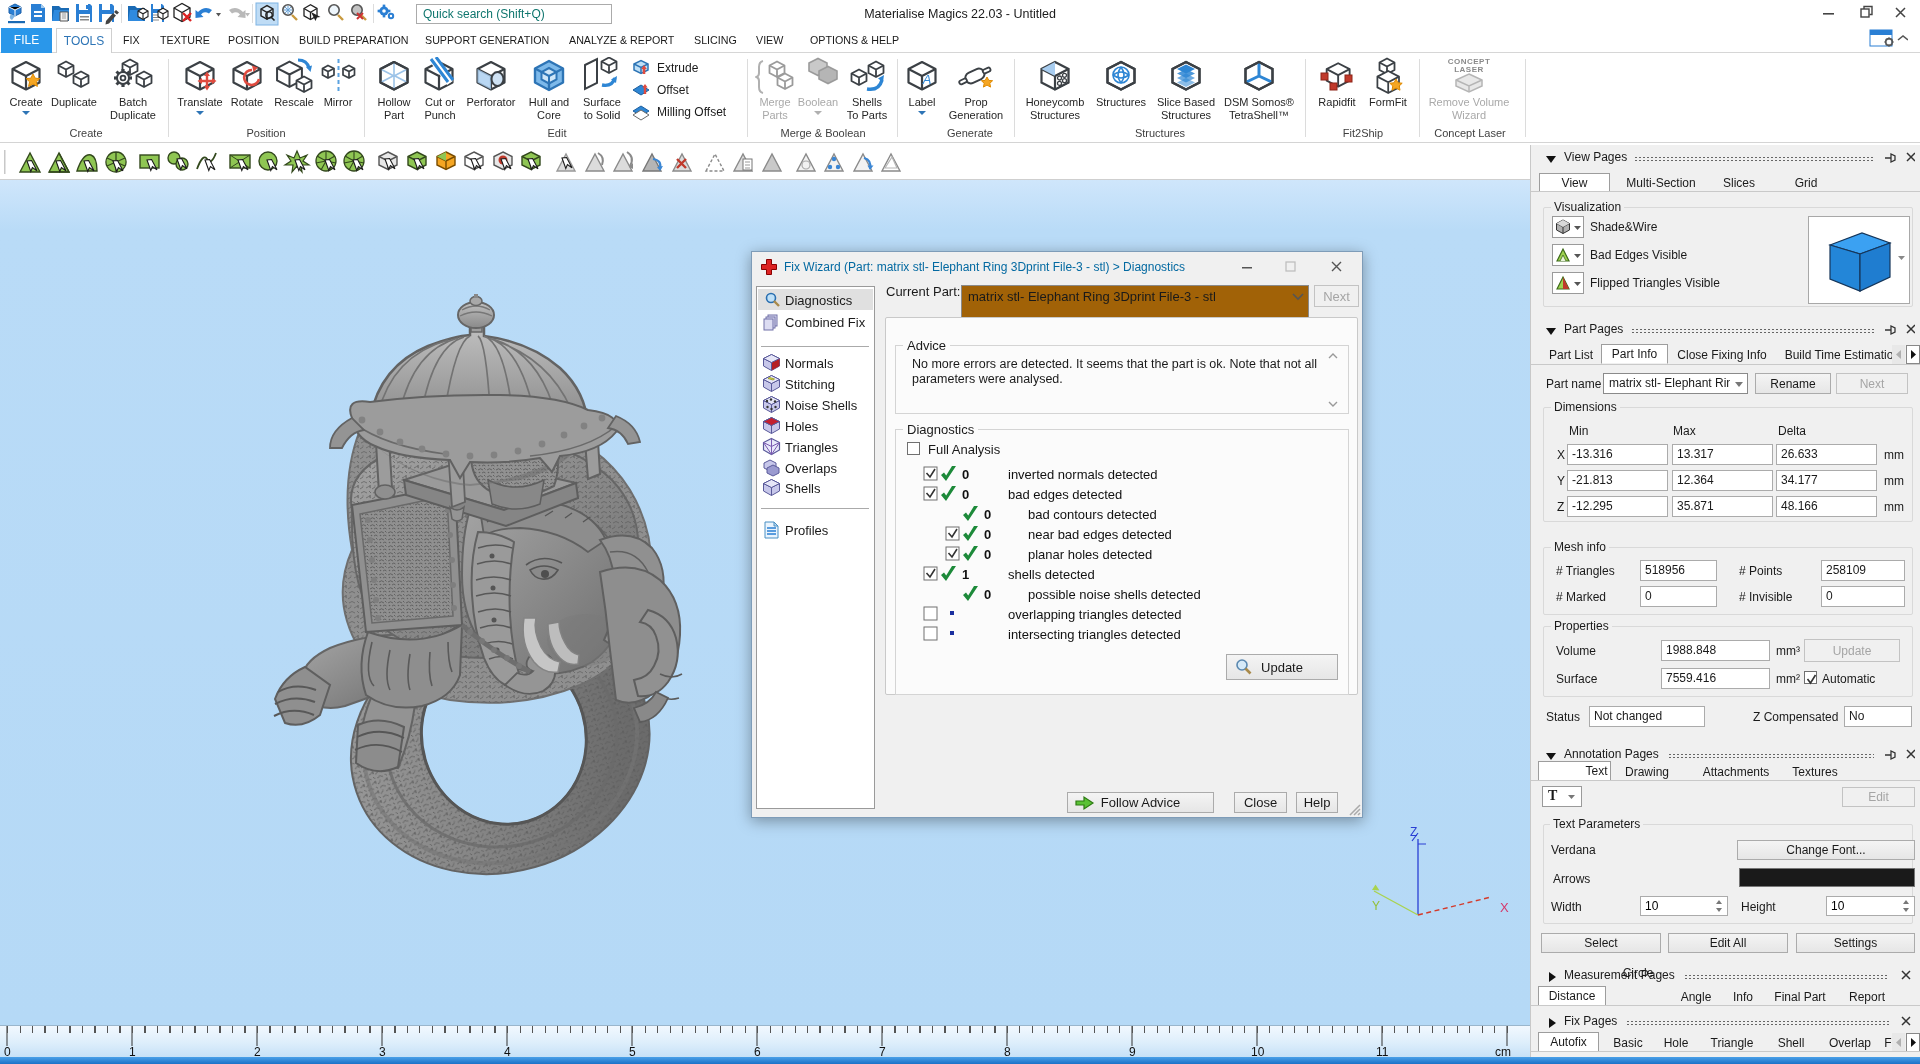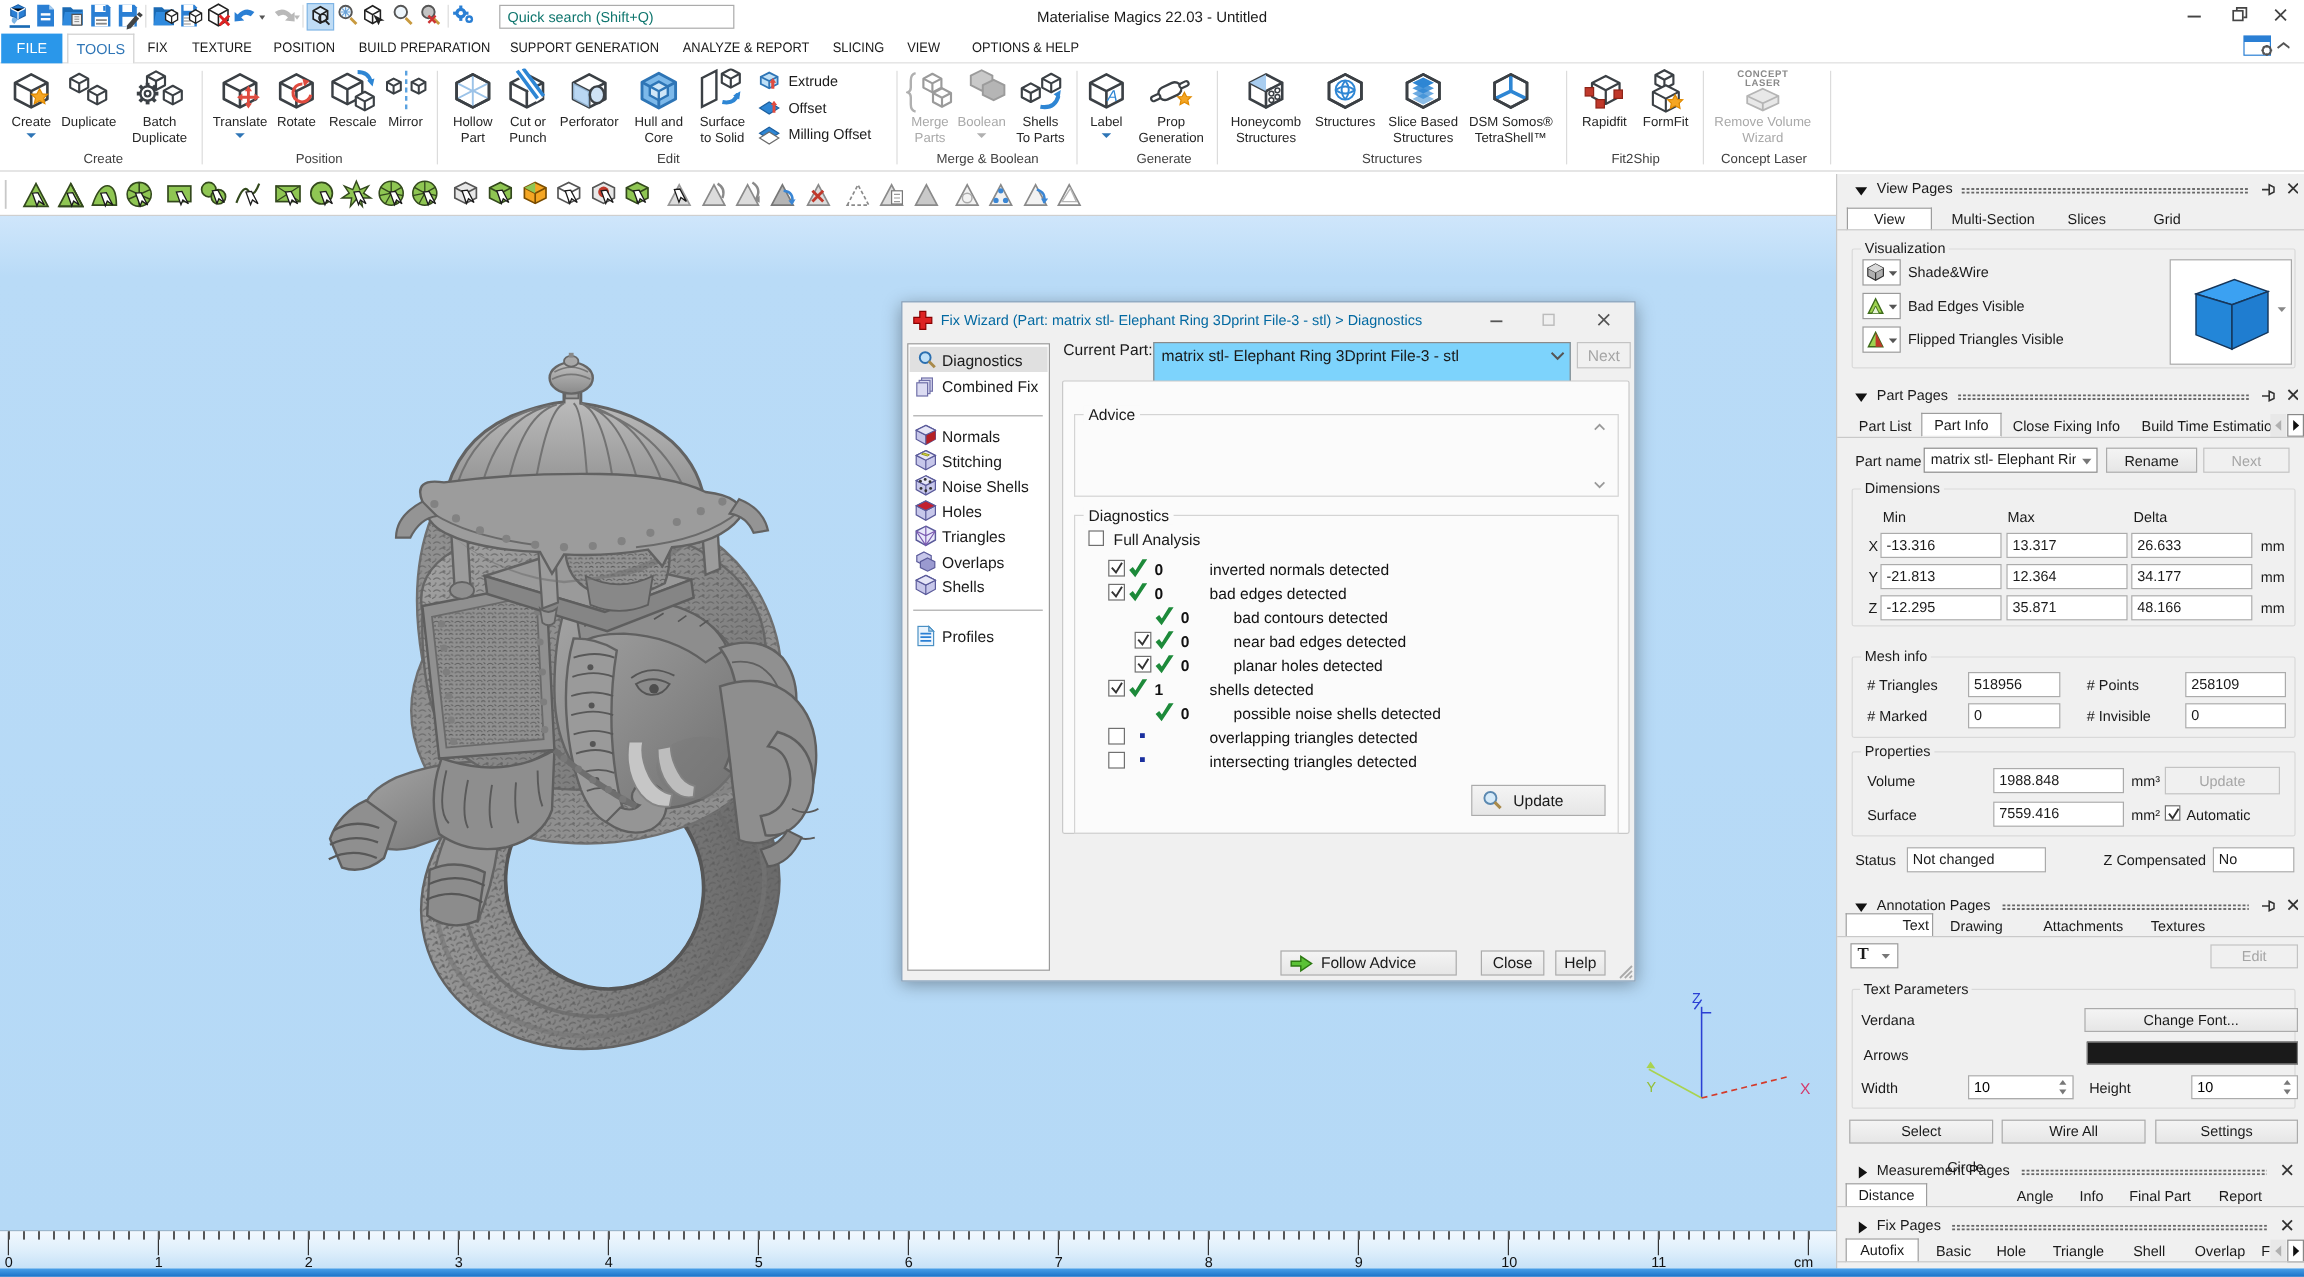--- a/index.html
+++ b/index.html
@@ -975,21 +975,21 @@
 <div class="spin" style="left:109px;top:751px;width:88px;height:20px;line-height:18px;">10<svg class="abs" style="right:2px;top:1px" width="12" height="16">
         <path d="M3 6 l3 -4 3 4 z" fill="#777"></path>
         <path d="M3 10 l3 4 3 -4 z" fill="#777"></path>
       </svg></div>
 <div class="lbl" style="left:210px;top:755px;">Height</div>
 <div class="spin" style="left:295px;top:751px;width:89px;height:20px;line-height:18px;">10<svg class="abs" style="right:2px;top:1px" width="12" height="16">
         <path d="M3 6 l3 -4 3 4 z" fill="#777"></path>
         <path d="M3 10 l3 4 3 -4 z" fill="#777"></path>
       </svg></div>
 <div class="btn" style="left:10px;top:788px;width:120px;height:20px;line-height:19px;">Select</div>
-<div class="btn" style="left:137px;top:788px;width:120px;height:20px;line-height:19px;">Wire All</div>
+<div class="btn" style="left:137px;top:788px;width:120px;height:20px;line-height:19px;">Edit All</div>
 <div class="btn" style="left:265px;top:788px;width:119px;height:20px;line-height:19px;">Settings</div>
 
 <svg class="abs" style="left:16px;top:826px" width="10" height="12">
       <path d="M2 1 v10 l7 -5 z" fill="#111"></path>
     </svg>
 <div class="sechdr" style="left:33px;top:823px;">Measurement Pages</div>
 <div class="dotlead" style="left:153px;top:829px;width:205px;"></div>
 <svg class="abs" style="left:368px;top:825px" width="16" height="12">
       <path d="M3 1 l8 8 M11 1 l-8 8" stroke="#333" stroke-width="1.5"></path>
     </svg>
@@ -1109,32 +1109,33 @@
  <div class="abs" style="left:4px;top:221px;width:108px;height:1px;background:#aaa;"></div>
  <svg class="abs" style="left:7px;top:234px" width="16" height="18">
         <path d="M1 1 h9 l4 4 v12 h-13 z" fill="#eaf4fd" stroke="#4a90c4"></path>
         <path d="M10 1 l4 4 h-4 z" fill="#bcd8ee" stroke="#4a90c4"></path>
         <path d="M3 7 h9 M3 10 h9 M3 13 h9" stroke="#2a7fd4" stroke-width="1.4"></path>
       </svg>
  <div class="lbl" style="left:28px;top:236px;font-size:13px;">Profiles</div>
 </div>
 
 <div class="lbl" style="left:134px;top:32px;font-size:13px;">Current Part:</div>
-<div class="combo" style="left:209px;top:33px;width:348px;height:38px;background:#7dd3fc;">
+<div class="combo" style="left:209px;top:33px;width:348px;height:38px;background:#a16207;">
       <div style="padding:3px 0 0 6px;font-size:13px;">matrix stl- Elephant Ring 3Dprint File-3 - stl</div>
       <svg class="abs" style="right:4px;top:6px" width="12" height="10">
         <path d="M1 2 l5 5 5 -5" fill="none" stroke="#555" stroke-width="1.6"></path>
       </svg>
     </div>
 <div class="btn dis" style="left:562px;top:33px;width:45px;height:22px;line-height:21px;font-size:13px;">Next</div>
 
 <div class="abs" style="left:133px;top:65px;width:473px;height:378px;background:#fbfbfb;border:1px solid #c9c9c9;border-radius:2px;"></div>
 
 <div class="abs" style="left:143px;top:93px;width:454px;height:69px;border:1px solid #d4d4d4;"></div>
 <div class="lbl" style="left:151px;top:86px;background:#fbfbfb;padding:0 4px;font-size:13px;">Advice</div>
+<div class="lbl" style="left:160px;top:105px;font-size:12.5px;line-height:15px;">No more errors are detected. It seems that the part is ok. Note that not all<br>parameters were analysed.</div>
 <svg class="abs" style="left:573px;top:98px" width="16" height="60">
       <path d="M4 8 l4 -4 4 4" fill="none" stroke="#999" stroke-width="1.4"></path>
       <path d="M4 52 l4 4 4 -4" fill="none" stroke="#999" stroke-width="1.4"></path>
     </svg>
 
 <div class="abs" style="left:143px;top:177px;width:454px;height:266px;border:1px solid #d4d4d4;"></div>
 <div class="lbl" style="left:151px;top:170px;background:#fbfbfb;padding:0 4px;font-size:13px;">Diagnostics</div>
 <div class="chk" style="left:155px;top:190px;"></div>
 <div class="lbl" style="left:176px;top:190px;font-size:13px;">Full Analysis</div>
 <svg class="abs" style="left:150px;top:208px" width="460" height="190" viewBox="0 0 460 190">

